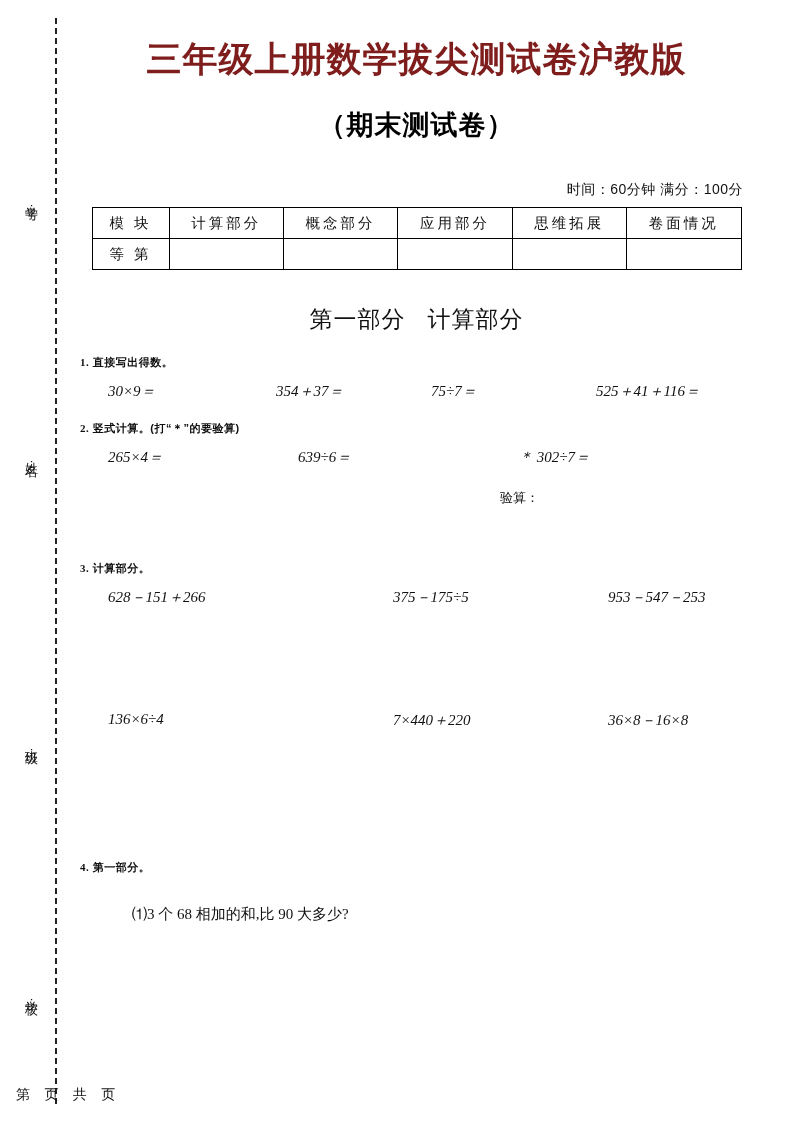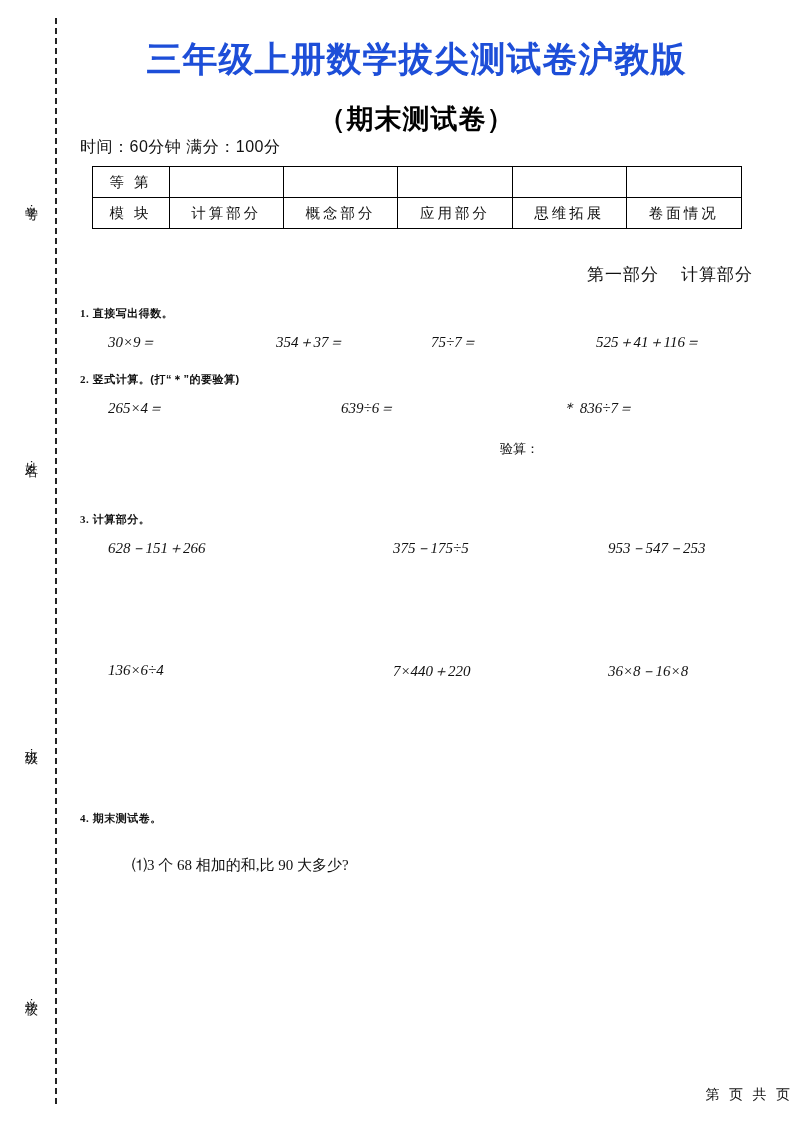--- a/index.html
+++ b/index.html
@@ -62,35 +62,37 @@
     top: 0;
   }
 
   .title-main {
     text-align: center;
     font-family: "Liberation Sans", sans-serif;
     font-weight: bold;
     font-size: 35px;
     letter-spacing: 1px;
     margin-top: 36px;
-    color: #1d4ed8;
+    color: #7f1d1d;
   }
   .title-sub {
     text-align: center;
     font-family: "Liberation Sans", sans-serif;
     font-weight: bold;
     font-size: 27px;
     letter-spacing: 1px;
-    margin-top: 18px;
+    margin-top: 24px;
     color: #000;
   }
 
   .meta-line {
+    margin-top: 38px;
+    text-align: right;
     padding-right: 10px;
-    font-size: 16px;
+    font-size: 14px;
     font-family: "Liberation Sans", sans-serif;
     letter-spacing: 0.5px;
   }
 
   table.score-table {
     margin: 8px auto 0 auto;
     border-collapse: collapse;
     width: 650px;
     table-layout: fixed;
   }
@@ -101,23 +103,23 @@
     font-size: 14.5px;
     font-family: "Liberation Sans", sans-serif;
     letter-spacing: 3px;
     padding: 0 2px;
   }
   table.score-table td.head-cell {
     width: 72px;
   }
 
   .section-title {
-    text-align: right;
+    text-align: center;
     margin-top: 34px;
-    font-size: 17px;
+    font-size: 23px;
     font-family: "Liberation Sans", sans-serif;
     letter-spacing: 1px;
   }
   .section-title .gap { display: inline-block; width: 22px; }
 
   .q {
     margin-top: 20px;
     font-size: 11px;
     font-family: "Liberation Sans", sans-serif;
     font-weight: bold;
@@ -135,21 +137,21 @@
     font-size: 15px;
     font-style: italic;
   }
 
   
   .r1 .cell:nth-child(1) { width: 168px; }
   .r1 .cell:nth-child(2) { width: 155px; }
   .r1 .cell:nth-child(3) { width: 165px; }
 
   .r2 .cell:nth-child(1) { width: 190px; }
-  .r2 .cell:nth-child(2) { width: 220px; margin-left: 43px; }
+  .r2 .cell:nth-child(2) { width: 220px; }
 
   .r3 .cell:nth-child(1) { width: 285px; }
   .r3 .cell:nth-child(2) { width: 215px; }
 
   .verify {
     padding-left: 420px;
     margin-top: 22px;
     font-size: 13px;
   }
 
@@ -158,26 +160,26 @@
   .spacer-lg { height: 110px; }
 
   .sub-q {
     margin-top: 30px;
     padding-left: 52px;
     font-size: 15px;
   }
 
   .footer {
     position: absolute;
-    left: 5px;
+    left: 16px;
     right: 0;
     bottom: 18px;
-    text-align: right;
+    text-align: left;
     font-size: 14px;
-    font-family: Liberation Serif, serif;
+    font-family: Liberation Mono, monospace;
     letter-spacing: 3px;
     color: #111;
   }
 </style>
 </head>
 <body>
 
 <div class="page">
 
   <div class="left-margin">
@@ -191,35 +193,35 @@
   <div class="content">
 
     <div class="title-main">三年级上册数学拔尖测试卷沪教版</div>
     <div class="title-sub">（期末测试卷）</div>
 
     <div class="meta-line">时间：60分钟  满分：100分</div>
 
     <table class="score-table">
       <tbody>
           <tr>
-        <td class="head-cell">等 第</td>
-        <td></td>
-        <td></td>
-        <td></td>
-        <td></td>
-        <td></td>
-      </tr>
-      <tr>
         <td class="head-cell">模 块</td>
         <td>计算部分</td>
         <td>概念部分</td>
         <td>应用部分</td>
         <td>思维拓展</td>
         <td>卷面情况</td>
       </tr>
+      <tr>
+        <td class="head-cell">等 第</td>
+        <td></td>
+        <td></td>
+        <td></td>
+        <td></td>
+        <td></td>
+      </tr>
     </tbody>
       </table>
 
     <div class="section-title">
       <span>第一部分</span><span class="gap"></span><span>计算部分</span>
     </div>
 
     <div class="q">
       <span class="num">1.</span>
       <span>直接写出得数。</span>
@@ -231,21 +233,21 @@
       <div class="cell">525＋41＋116＝</div>
     </div>
 
     <div class="q">
       <span class="num">2.</span>
       <span>竖式计算。(打“＊”的要验算)</span>
     </div>
     <div class="row r2">
       <div class="cell">265×4＝</div>
       <div class="cell">639÷6＝</div>
-      <div class="cell">＊ 836÷7＝</div>
+      <div class="cell">＊ 302÷7＝</div>
     </div>
     <div class="verify">验算：</div>
 
     <div class="spacer-sm"></div>
 
     <div class="q">
       <span class="num">3.</span>
       <span>计算部分。</span>
     </div>
     <div class="row r3">
@@ -259,21 +261,21 @@
     <div class="row r3">
       <div class="cell">136×6÷4</div>
       <div class="cell">7×440＋220</div>
       <div class="cell">36×8－16×8</div>
     </div>
 
     <div class="spacer-lg"></div>
 
     <div class="q">
       <span class="num">4.</span>
-      <span>期末测试卷。</span>
+      <span>第一部分。</span>
     </div>
     <div class="sub-q">⑴3 个 68 相加的和,比 90 大多少?</div>
 
   </div>
 
   <div class="footer">第 页 共 页</div>
 
 </div>
 
 </body></html>

